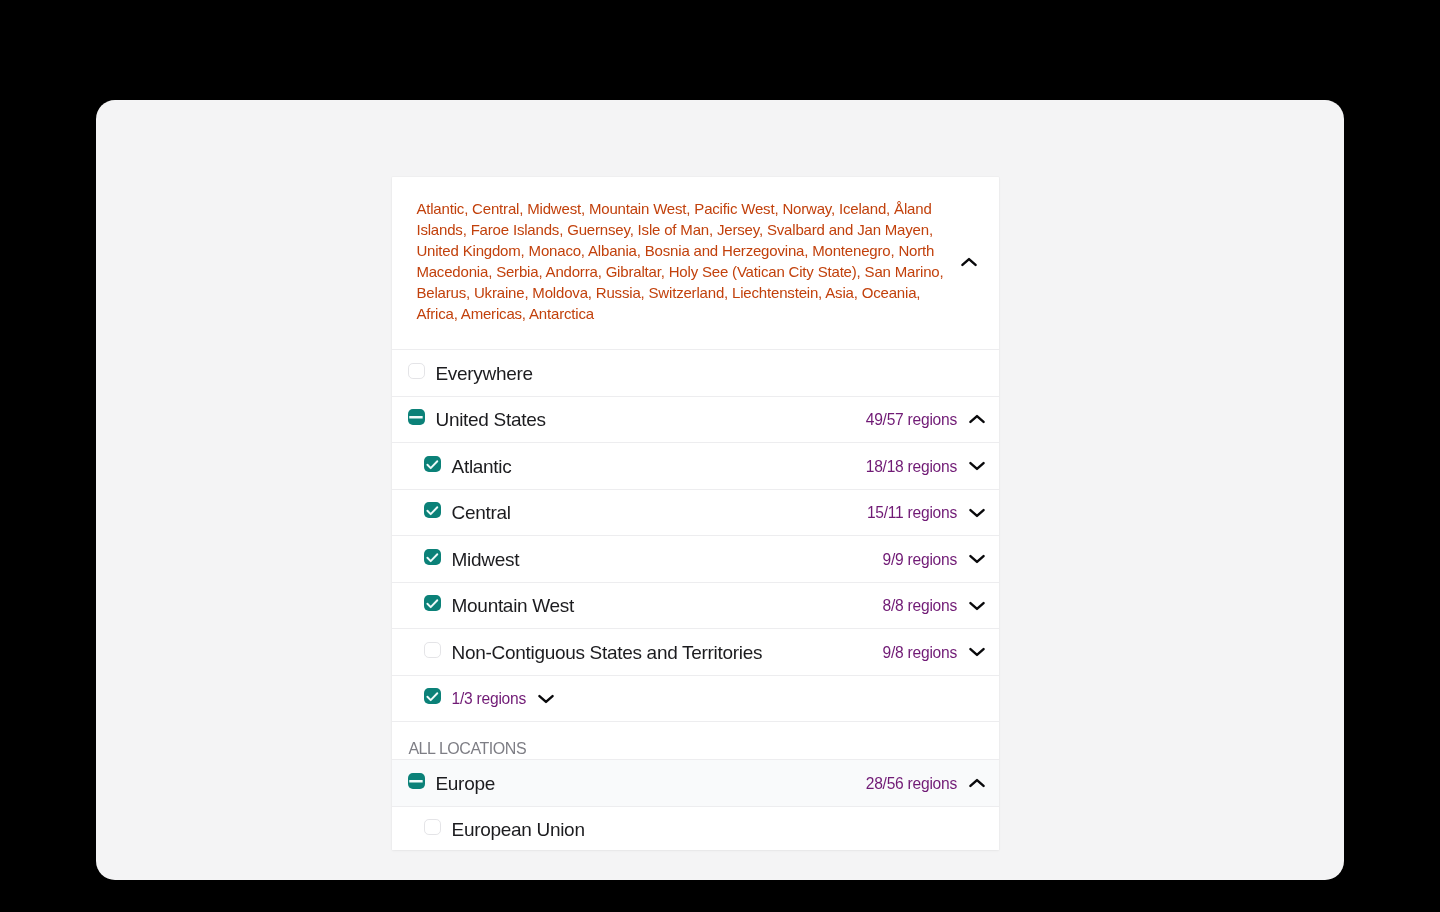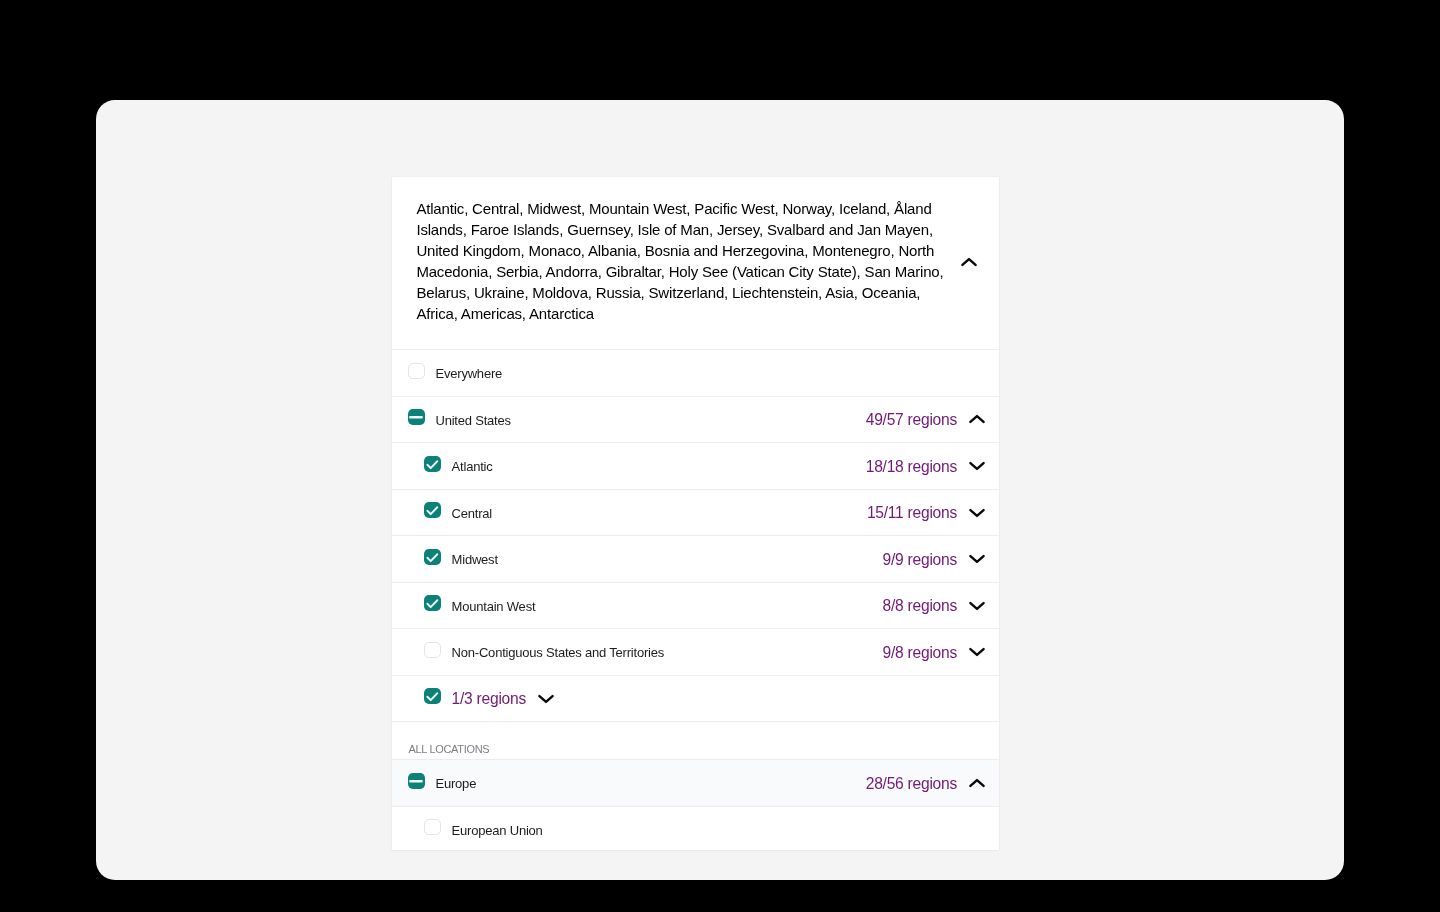--- a/index.html
+++ b/index.html
@@ -6,41 +6,41 @@
   body{width:1440px;height:912px;background:#000;overflow:hidden;
        font-family:"Liberation Sans",sans-serif;
        -webkit-font-smoothing:antialiased;}
   .frame{position:absolute;left:96px;top:100px;width:1248px;height:780px;
          background:#f4f4f5;border-radius:19px;overflow:hidden;}
   .card{position:absolute;left:296px;top:77px;width:607px;height:673px;overflow:hidden;background:#ffffff;border-radius:1px;box-shadow:0 1px 3px rgba(0,0,0,0.045),0 0 0 1px rgba(0,0,0,0.018);will-change:transform;}
 
   
   .summary{padding:0;position:relative;height:172px;}
   .summary-text{position:absolute;left:24.4px;top:22.1px;width:531px;
-                font-size:15px;letter-spacing:-0.012em;line-height:20.95px;color:#000000;}
+                font-size:15px;letter-spacing:-0.012em;line-height:20.95px;color:#c2410c;}
   .summary .chev-btn{position:absolute;right:17px;top:50%;transform:translateY(-50%);margin-top:-1.5px;}
   .chev-btn{width:26px;height:26px;display:flex;align-items:center;justify-content:center;
             flex:0 0 auto;}
   .row .chev-btn.up{margin-top:-0.4px;}
   .row .chev-btn.down{margin-top:1.3px;}
 
   
   .row{height:46.5px;display:flex;align-items:center;
        border-top:1px solid #ededef;box-sizing:border-box;
        padding-left:16.3px;padding-right:9px;background:#fff;}
   .row.hover{background:#f9fafb;}
   .row .pad16{width:16.1px;flex:0 0 16.1px;}
-  .label{font-size:13px;letter-spacing:-0.016em;margin-top:1.6px;color:#1c1c1f;flex:1;white-space:nowrap;}
+  .label{font-size:19px;letter-spacing:-0.016em;margin-top:1.6px;color:#1c1c1f;flex:1;white-space:nowrap;}
   .count{font-size:15.6px;letter-spacing:-0.016em;margin-top:1.6px;color:#701a75;margin-right:7px;white-space:nowrap;}
 
   
   .section-head{height:38px;display:flex;align-items:center;
        border-top:1px solid #ededef;box-sizing:border-box;padding-left:16.4px;
        background:#fff;}
-  .section-head span{font-size:11px;color:#7e7e85;letter-spacing:-0.028em;margin-top:17px;}
+  .section-head span{font-size:16px;color:#7e7e85;letter-spacing:-0.028em;margin-top:17px;}
 
   
   .cb{width:16.4px;height:16.4px;border-radius:4.9px;box-sizing:border-box;
       flex:0 0 auto;margin-right:10.8px;position:relative;margin-top:-4px;}
   .cb.off{background:#fff;border:1.5px solid #e4e4e7;}
   .cb.on, .cb.mixed{background:#0b8178;border:0;}
   .cb svg{position:absolute;left:0;top:0;}
 </style>
 </head>
 <body>

